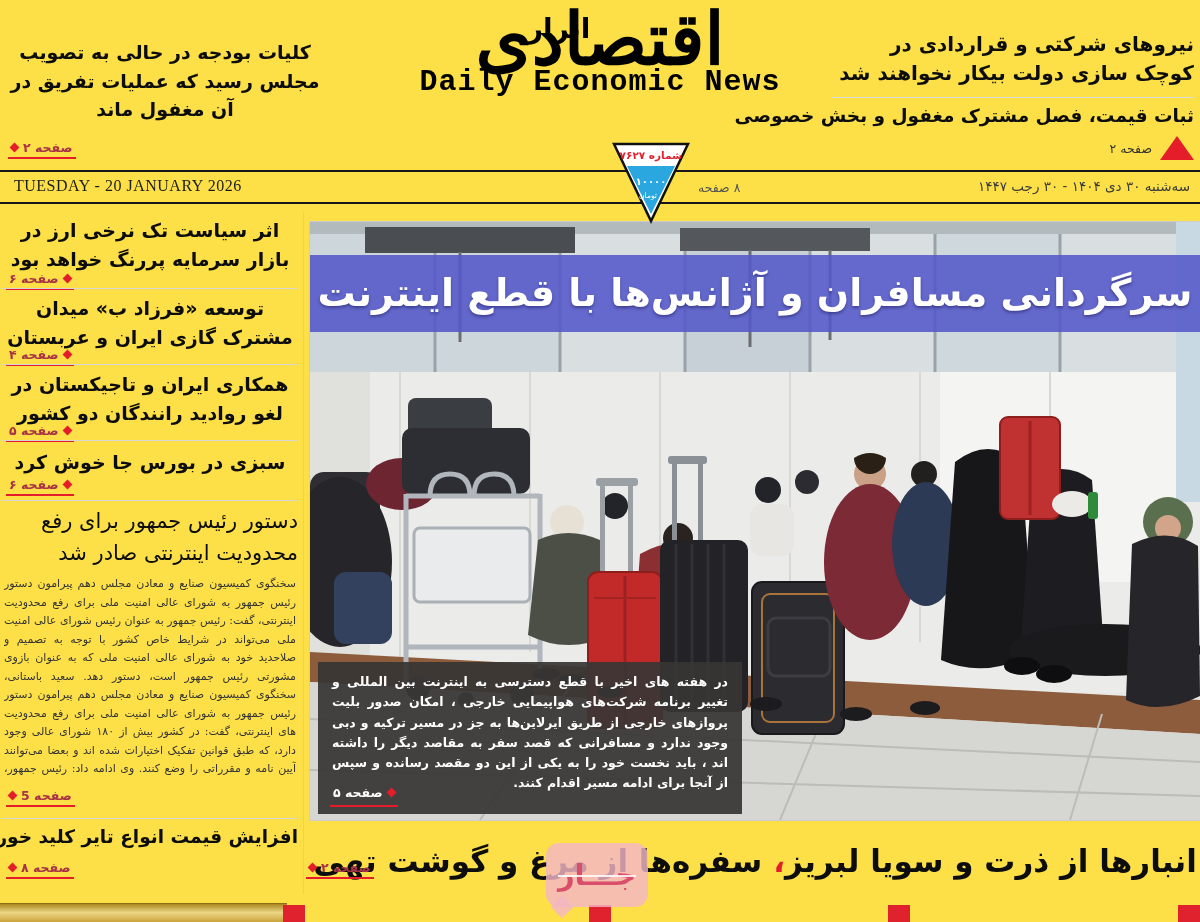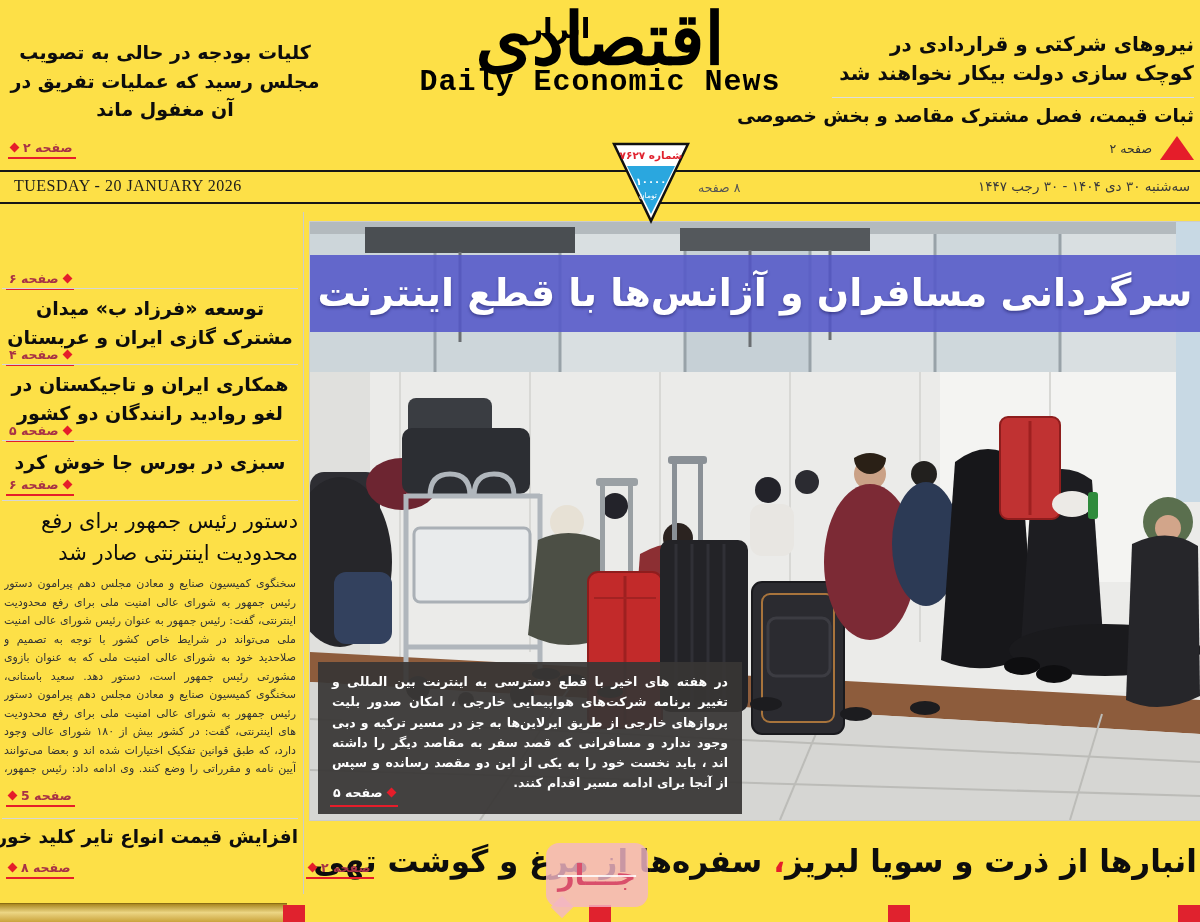--- a/index.html
+++ b/index.html
@@ -95,21 +95,21 @@
 
   <div class="abs nameplate">
     <div class="np-main">اقتصادی</div>
     <div class="np-small">ابرار</div>
     <div class="np-sub">Daily Economic News</div>
   </div>
 
   <div class="abs tr-block">
     <div class="tr-h1">نیروهای شرکتی و قراردادی در کوچک سازی دولت بیکار نخواهند شد</div>
     <div class="tr-sep"></div>
-    <div class="tr-h2">ثبات قیمت، فصل مشترک مقاصد و بخش خصوصی</div>
+    <div class="tr-h2">ثبات قیمت، فصل مشترک مغفول و بخش خصوصی</div>
     <div class="tr-badge">
       <span class="red-tri"></span>
       <b>صفحه ۲</b>
     </div>
   </div>
 
   <div class="abs date-row"></div>
   <div class="abs date-en">TUESDAY - 20 JANUARY 2026</div>
   <div class="abs pages-label">۸ صفحه</div>
   <div class="abs date-fa">سه‌شنبه ۳۰ دی ۱۴۰۴ - ۳۰ رجب ۱۴۴۷</div>
@@ -118,20 +118,21 @@
     <polygon points="2,2 76,2 39,79" fill="#fff" stroke="#111" stroke-width="2.5"></polygon>
     <text x="39" y="17" text-anchor="middle" font-size="10.5" font-weight="bold" fill="#e0222e" font-family="DejaVu Sans, sans-serif">شماره ۷۶۲۷</text>
     <polygon points="15,24 63,24 39,72" fill="#2aa7df"></polygon>
     <text x="39" y="43" text-anchor="middle" font-size="10" font-weight="bold" fill="#fff" font-family="DejaVu Sans, sans-serif">۱۰۰۰۰</text>
     <text x="36" y="56" text-anchor="middle" font-size="7.5" fill="#fff" font-family="DejaVu Sans, sans-serif">تومان</text>
   </svg>
 
   <div class="abs v-divider"></div>
 
   <div class="abs sb-item" style="top:216px;height:72px;">
+    <div class="sb-h">اثر سیاست تک نرخی ارز در بازار سرمایه پررنگ خواهد بود</div>
     <span class="page-badge sb-badge">
       <i class="diamond"></i>
       <b>صفحه ۶</b>
     </span>
   </div>
   <div class="abs sb-sep" style="top:288px;"></div>
 
   <div class="abs sb-item" style="top:294px;height:70px;">
     <div class="sb-h">توسعه «فرزاد ب» میدان مشترک گازی ایران و عربستان</div>
     <span class="page-badge sb-badge">

